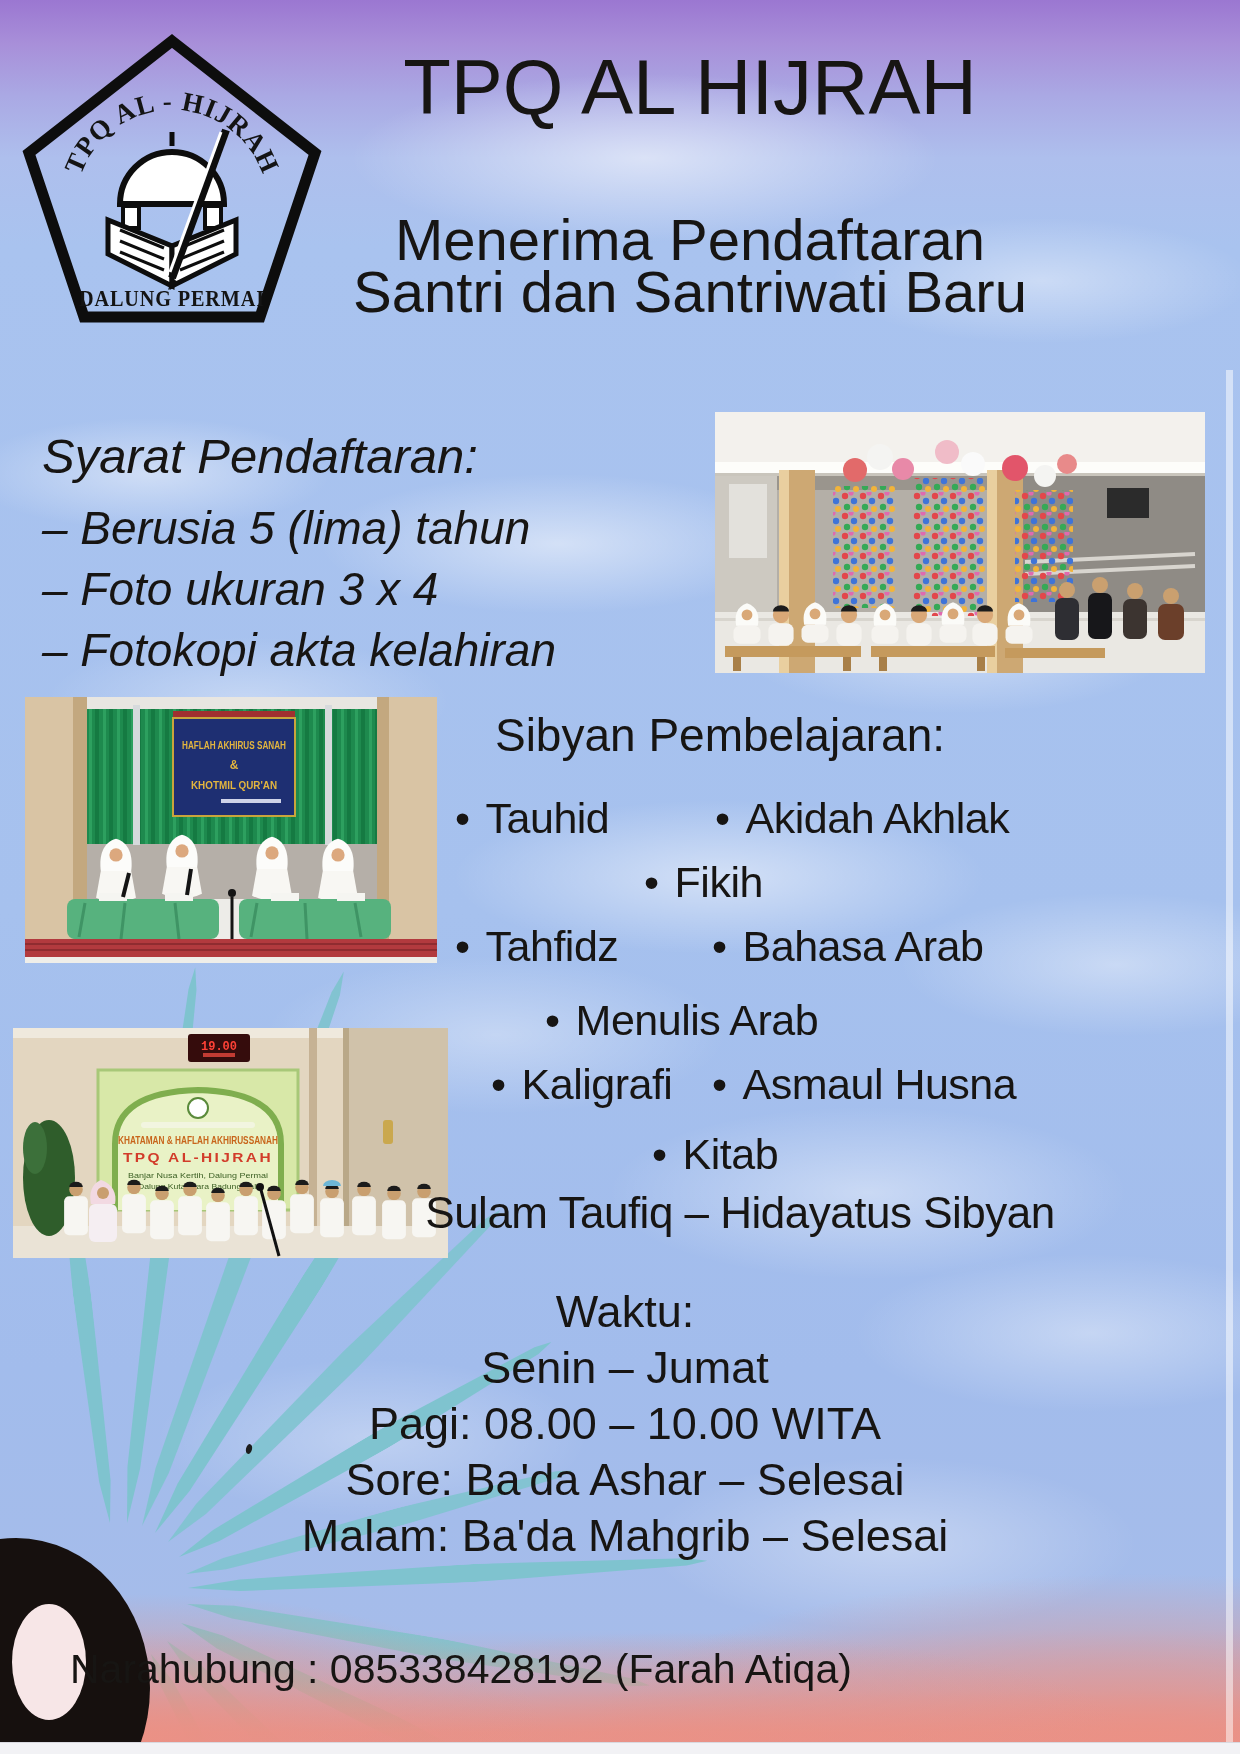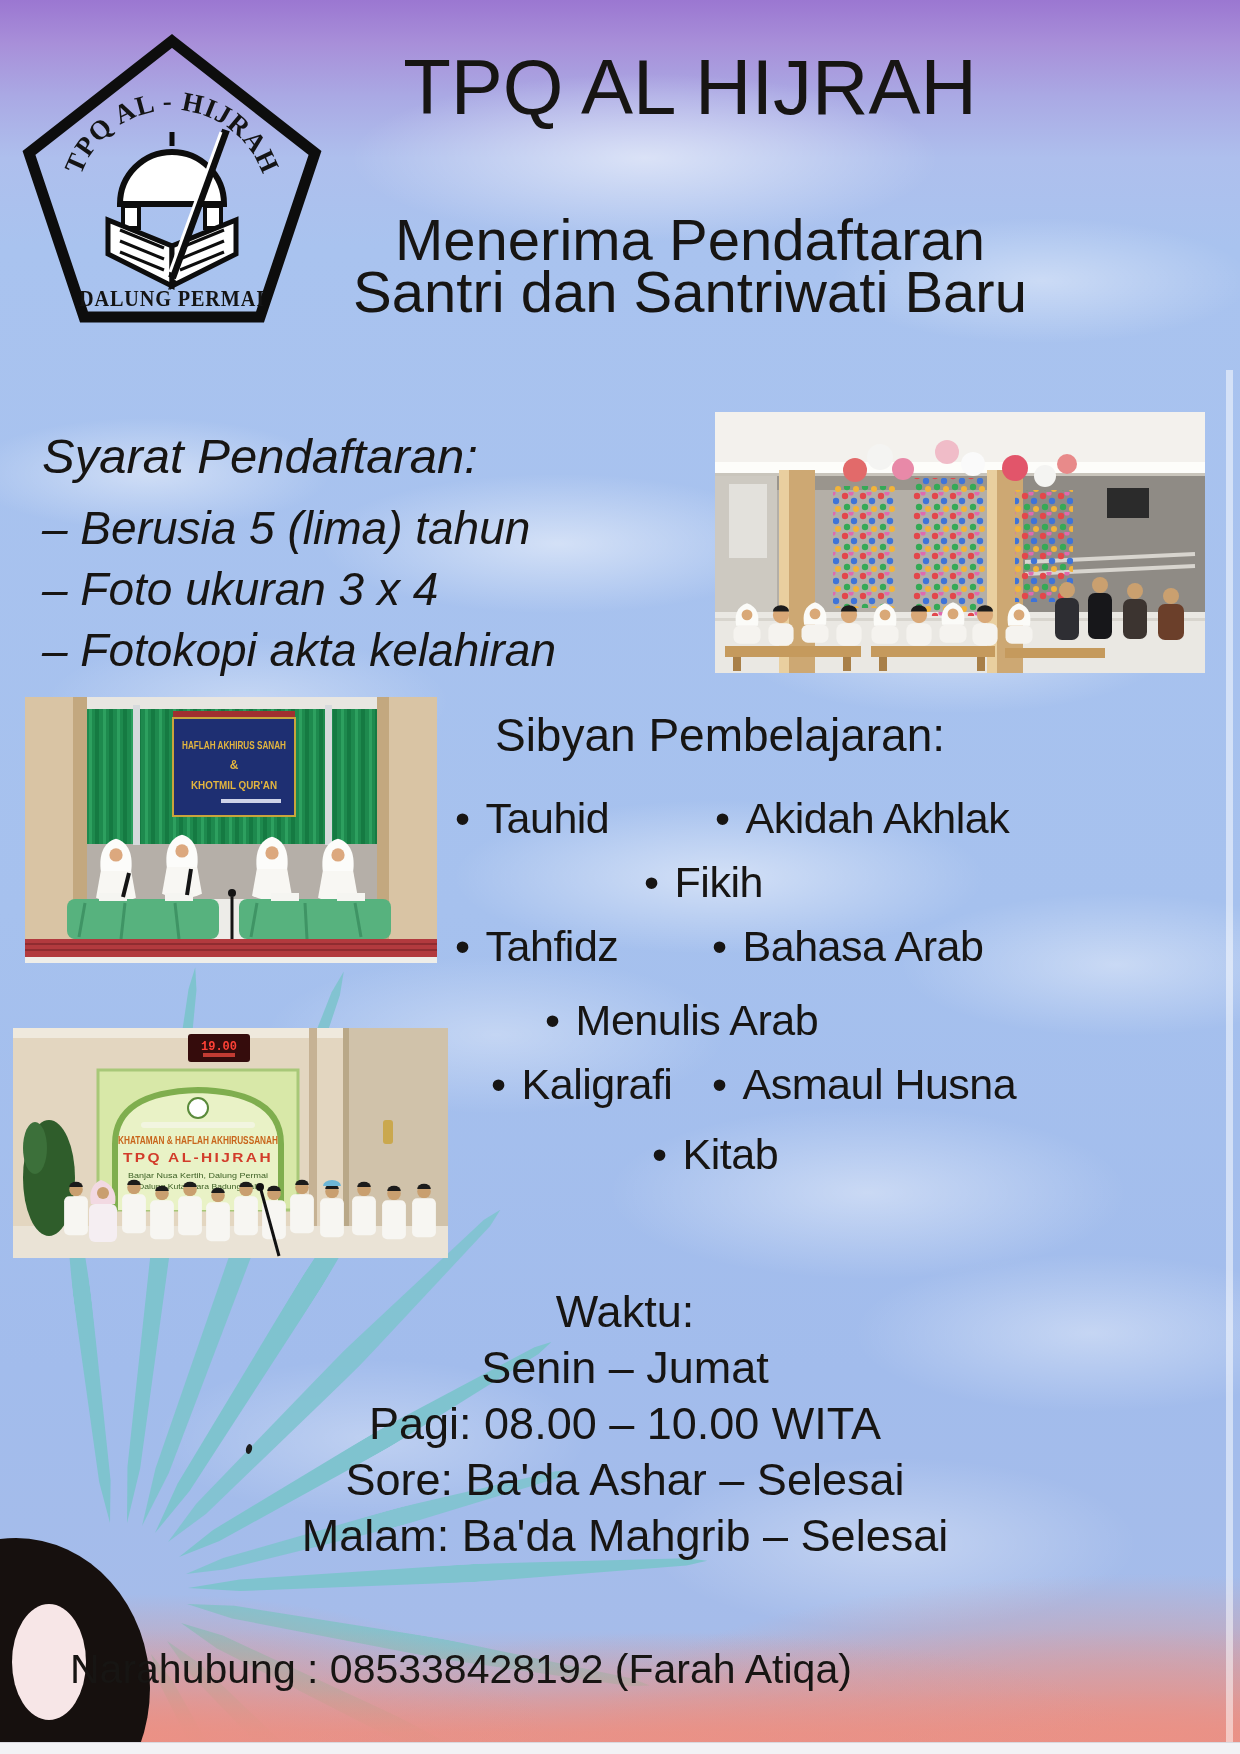--- a/index.html
+++ b/index.html
@@ -353,20 +353,21 @@
   <div class="pitem" style="left:455px;top:922px;"><span class="bdot">•</span><span>Tahfidz</span></div>
   <div class="pitem" style="left:712px;top:922px;"><span class="bdot">•</span><span>Bahasa Arab</span></div>
 
   <div class="pitem" style="left:545px;top:996px;"><span class="bdot">•</span><span>Menulis Arab</span></div>
 
   <div class="pitem" style="left:455px;top:1060px;margin-left:36px;"><span class="bdot">•</span><span>Kaligrafi</span></div>
   <div class="pitem" style="left:712px;top:1060px;"><span class="bdot">•</span><span>Asmaul Husna</span></div>
 
   <div class="pitem" style="left:652px;top:1130px;"><span class="bdot">•</span><span>Kitab</span></div>
 
+  <div class="pfoot">Sulam Taufiq – Hidayatus Sibyan</div>
 
   <div class="waktu">
     <div>Waktu:</div>
     <div>Senin – Jumat</div>
     <div>Pagi: 08.00 – 10.00 WITA</div>
     <div>Sore: Ba'da Ashar – Selesai</div>
     <div>Malam: Ba'da Mahgrib – Selesai</div>
   </div>
 
   <div class="contact">Narahubung : 085338428192 (Farah Atiqa)</div>

